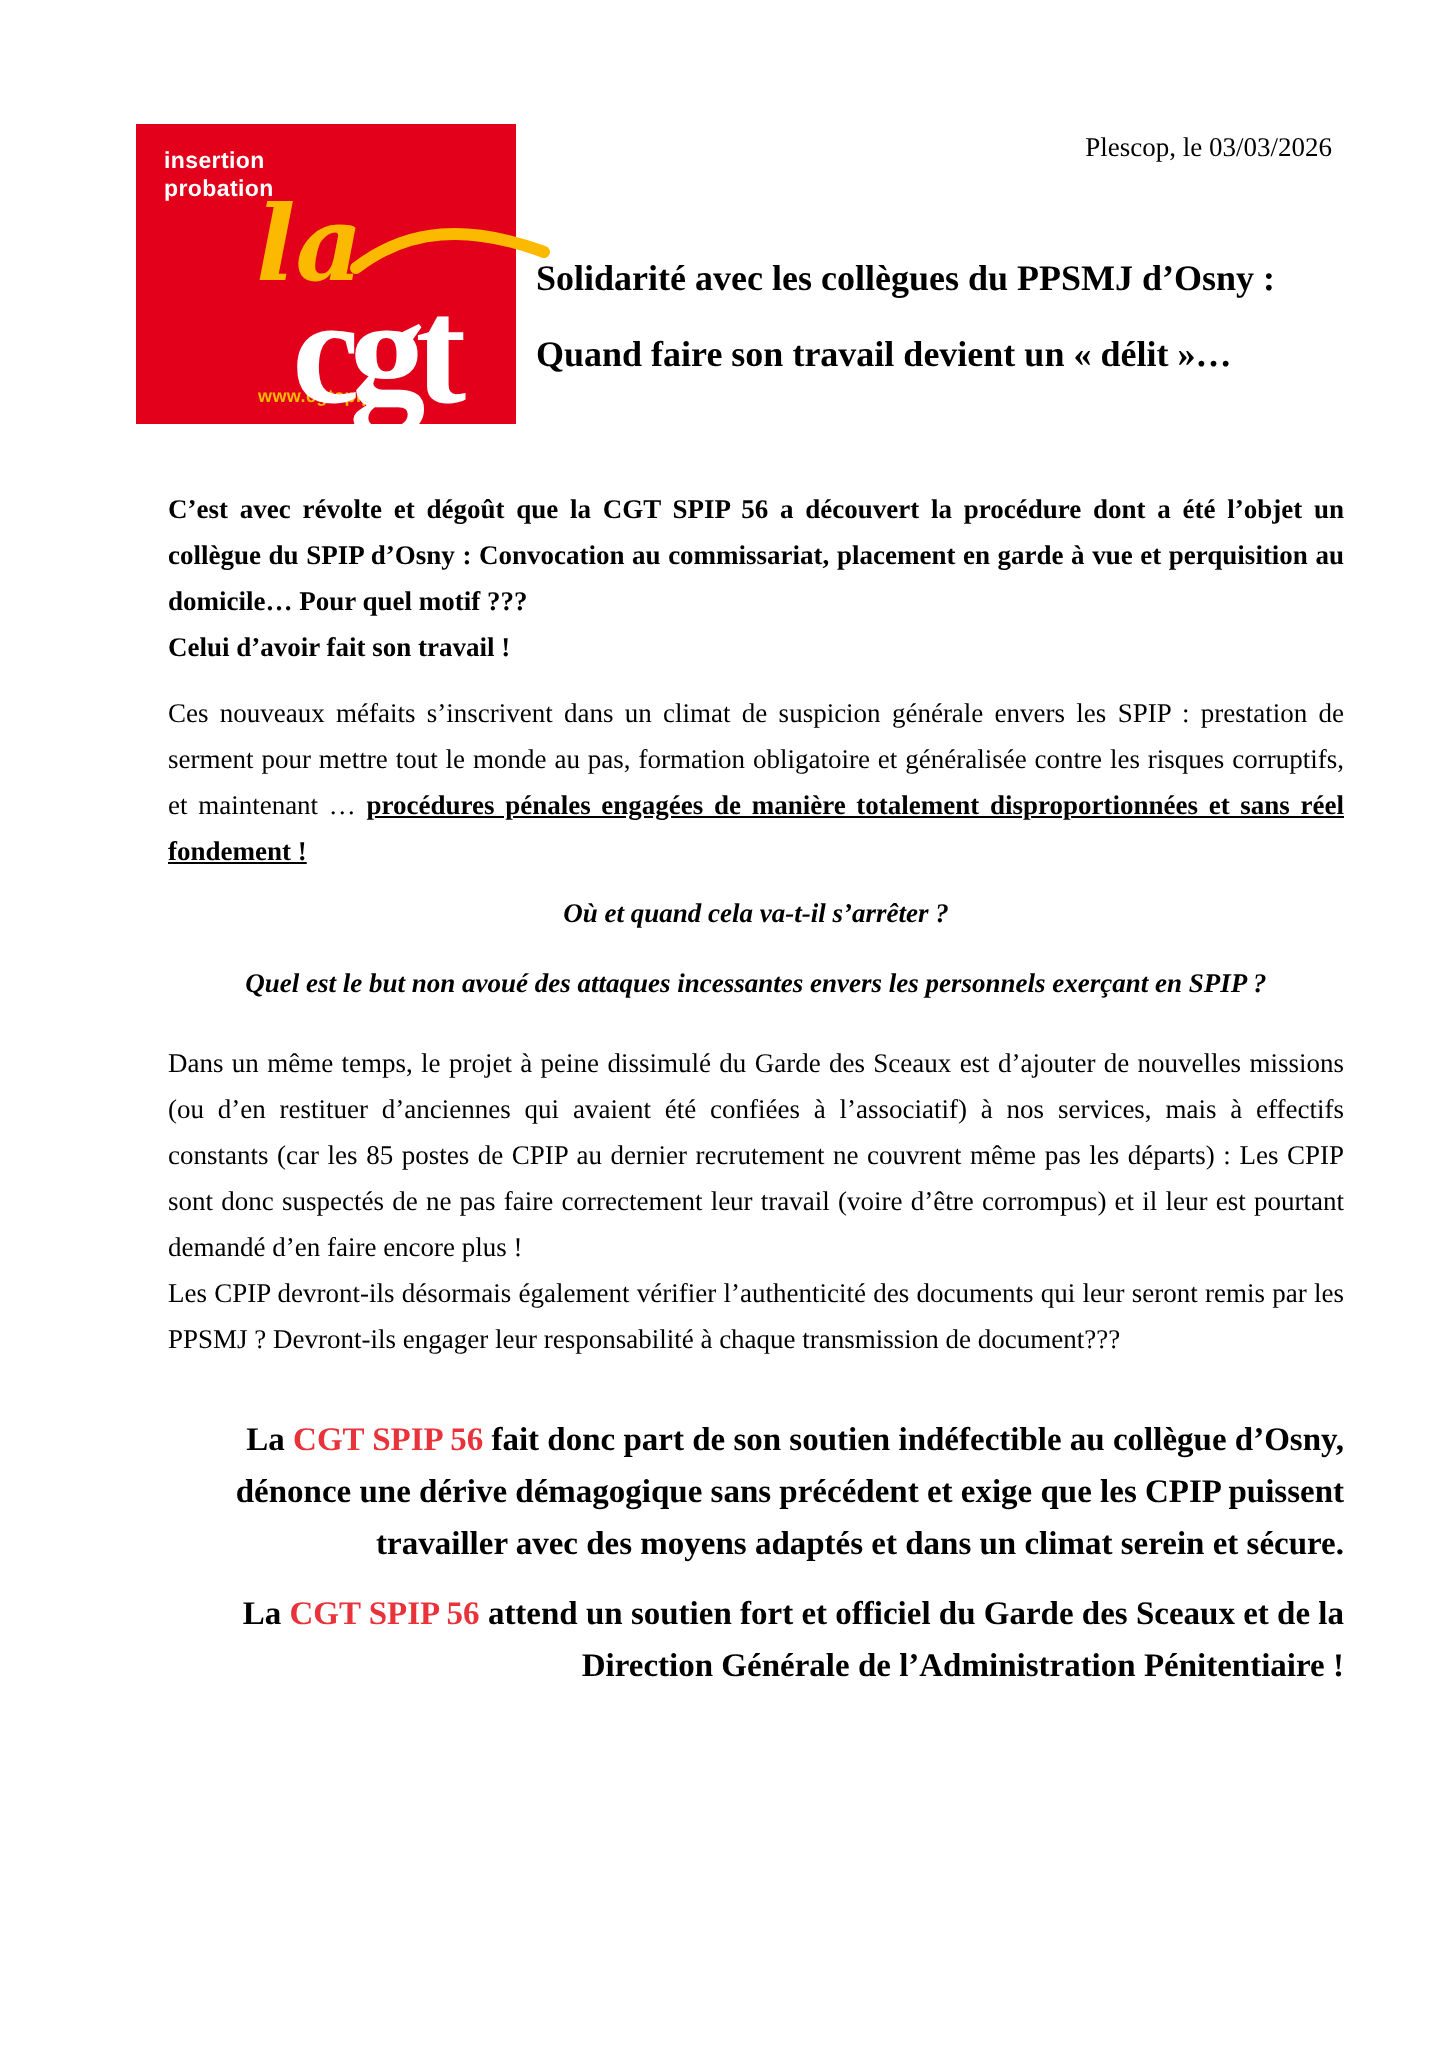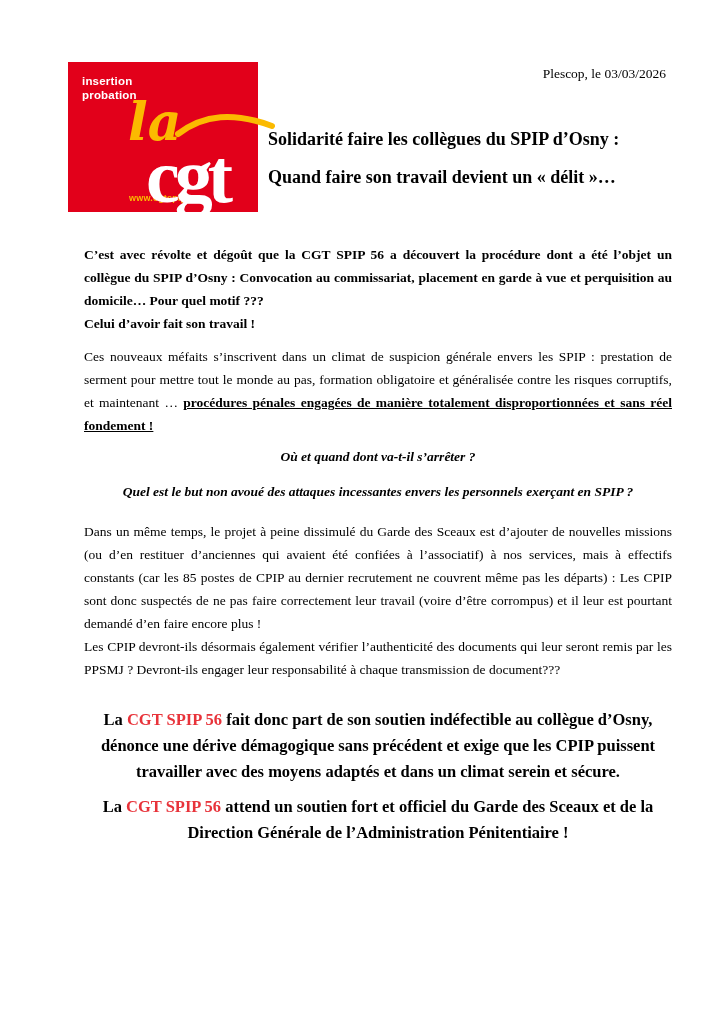--- a/index.html
+++ b/index.html
@@ -105,21 +105,21 @@
     font-size: 13.5px;
     line-height: 23px;
   }
   .block          { margin: 0; }
   .justify        { text-align: justify; }
   .center         { text-align: center; }
   .bold           { font-weight: bold; }
   .bolditalic     { font-weight: bold; font-style: italic; }
   .statement {
     font-weight: bold;
-    text-align: center;
+    text-align: right;
     font-size: 16.5px;
     line-height: 26px;
   }
   .mb8  { margin-bottom: 8px; }
   .mb9  { margin-bottom: 9px; }
   .mb10 { margin-bottom: 10px; }
   .mb12 { margin-bottom: 12px; }
   .mb17 { margin-bottom: 17px; }
   .mb26 { margin-bottom: 26px; }
 </style>
@@ -137,27 +137,27 @@
       <path d="M52 46 C 78 26, 108 24, 146 38" stroke="currentColor" stroke-width="6" fill="none" stroke-linecap="round"></path>
       <text x="2" y="52" font-family="DejaVu Serif, serif" font-style="italic" font-weight="bold" font-size="52" fill="currentColor">la</text>
     </svg>
     <div class="logo-cgt">cgt</div>
     <div class="logo-url">www.cgtspip.org</div>
   </div>
 
   <div class="date-line">Plescop, le 03/03/2026</div>
 
   <div class="doc-title">
-    <div>Solidarité faire les collègues du SPIP d’Osny :</div>
+    <div>Solidarité avec les collègues du PPSMJ d’Osny :</div>
     <div>Quand faire son travail devient un « délit »…</div>
   </div>
 
   <div class="content">
     <p class="block justify bold mb10"><span>C’est avec révolte et dégoût que la CGT SPIP 56 a découvert la procédure dont a été l’objet un collègue du SPIP d’Osny : Convocation au commissariat, placement en garde à vue et perquisition au domicile… Pour quel motif ???</span><br><span>Celui d’avoir fait son travail !</span></p>
     <p class="block justify mb8"><span>Ces nouveaux méfaits s’inscrivent dans un climat de suspicion générale envers les SPIP : prestation de serment pour mettre tout le monde au pas, formation obligatoire et généralisée contre les risques corruptifs, et maintenant … </span><span style="font-weight: bold; text-decoration: underline;">procédures pénales engagées de manière totalement disproportionnées et sans réel fondement !</span></p>
-    <p class="block center bolditalic mb12"><span>Où et quand dont va-t-il s’arrêter ?</span></p>
+    <p class="block center bolditalic mb12"><span>Où et quand cela va-t-il s’arrêter ?</span></p>
     <p class="block center bolditalic mb17"><span>Quel est le but non avoué des attaques incessantes envers les personnels exerçant en SPIP ?</span></p>
     <p class="block justify mb26"><span>Dans un même temps, le projet à peine dissimulé du Garde des Sceaux est d’ajouter de nouvelles missions (ou d’en restituer d’anciennes qui avaient été confiées à l’associatif) à nos services, mais à effectifs constants (car les 85 postes de CPIP au dernier recrutement ne couvrent même pas les départs) : Les CPIP sont donc suspectés de ne pas faire correctement leur travail (voire d’être corrompus) et il leur est pourtant demandé d’en faire encore plus !</span><br><span>Les CPIP devront-ils désormais également vérifier l’authenticité des documents qui leur seront remis par les PPSMJ ? Devront-ils engager leur responsabilité à chaque transmission de document???</span></p>
     <p class="block statement mb9"><span>La </span><span style="color: rgb(232, 51, 58);">CGT SPIP 56</span><span> fait donc part de son soutien indéfectible au collègue d’Osny, dénonce une dérive démagogique sans précédent et exige que les CPIP puissent travailler avec des moyens adaptés et dans un climat serein et sécure.</span></p>
     <p class="block statement"><span>La </span><span style="color: rgb(232, 51, 58);">CGT SPIP 56</span><span> attend un soutien fort et officiel du Garde des Sceaux et de la Direction Générale de l’Administration Pénitentiaire !</span></p>
   </div>
 
 </div>
 
 </body></html>

